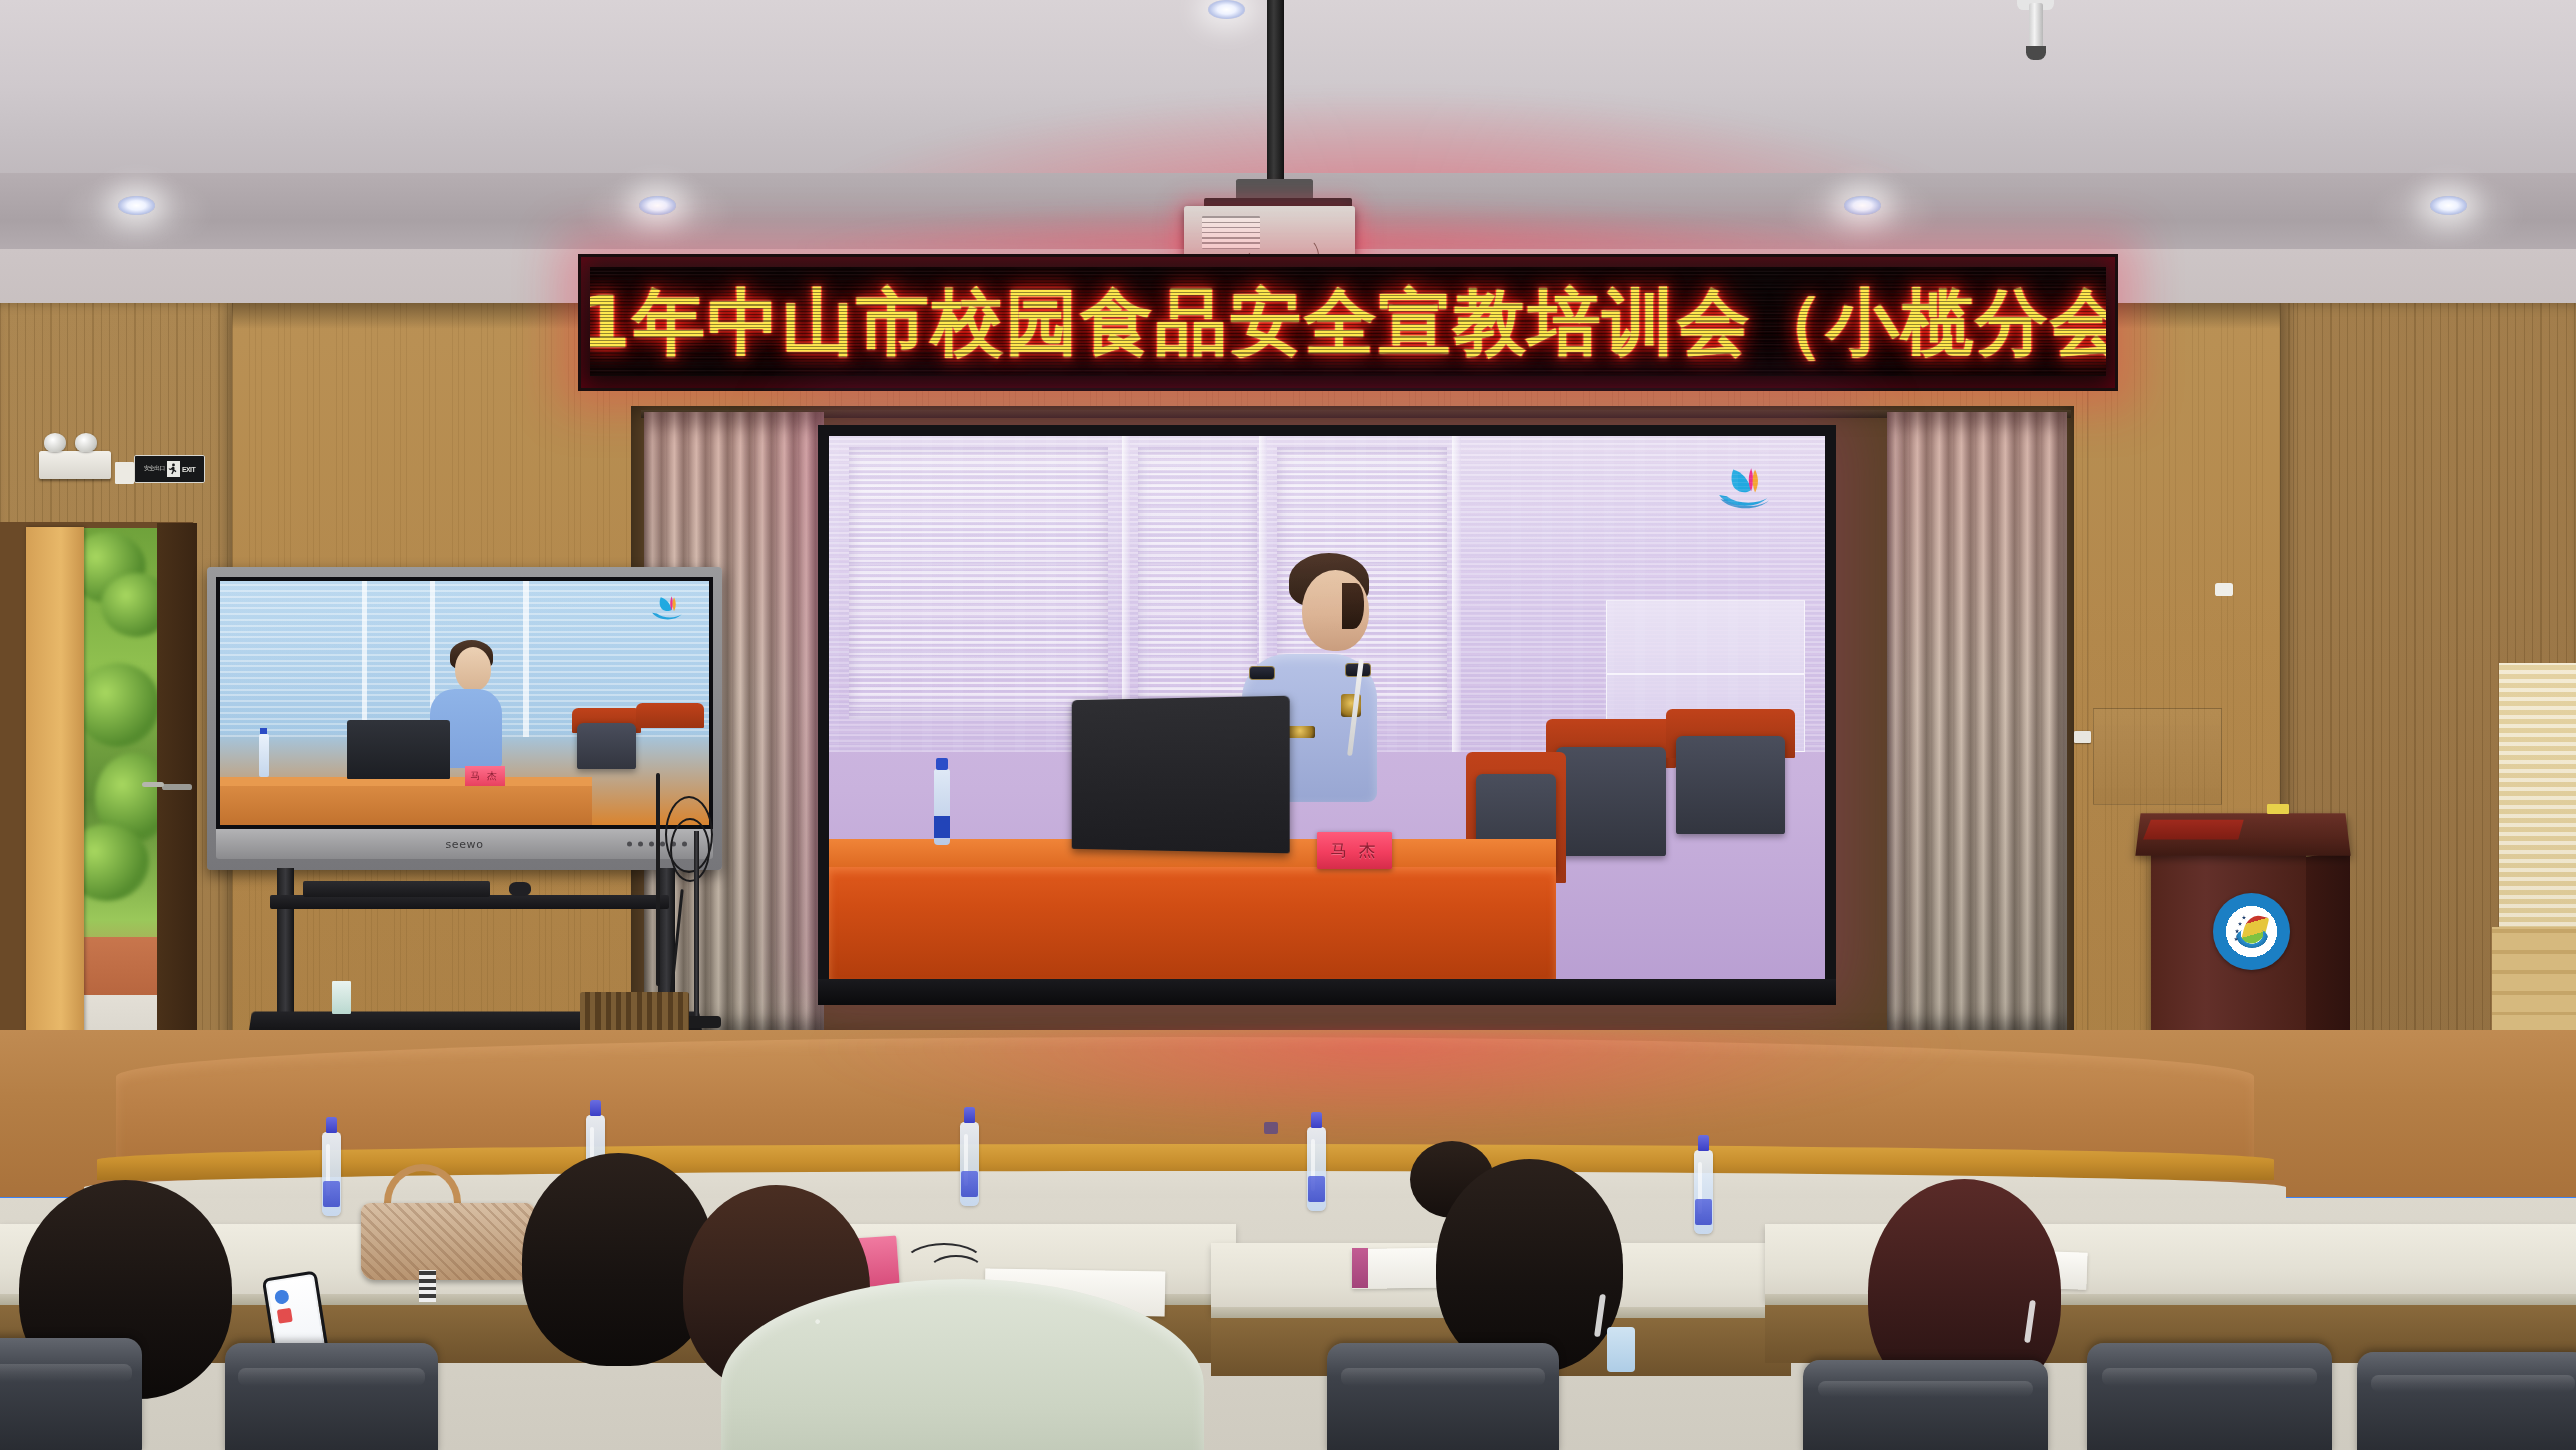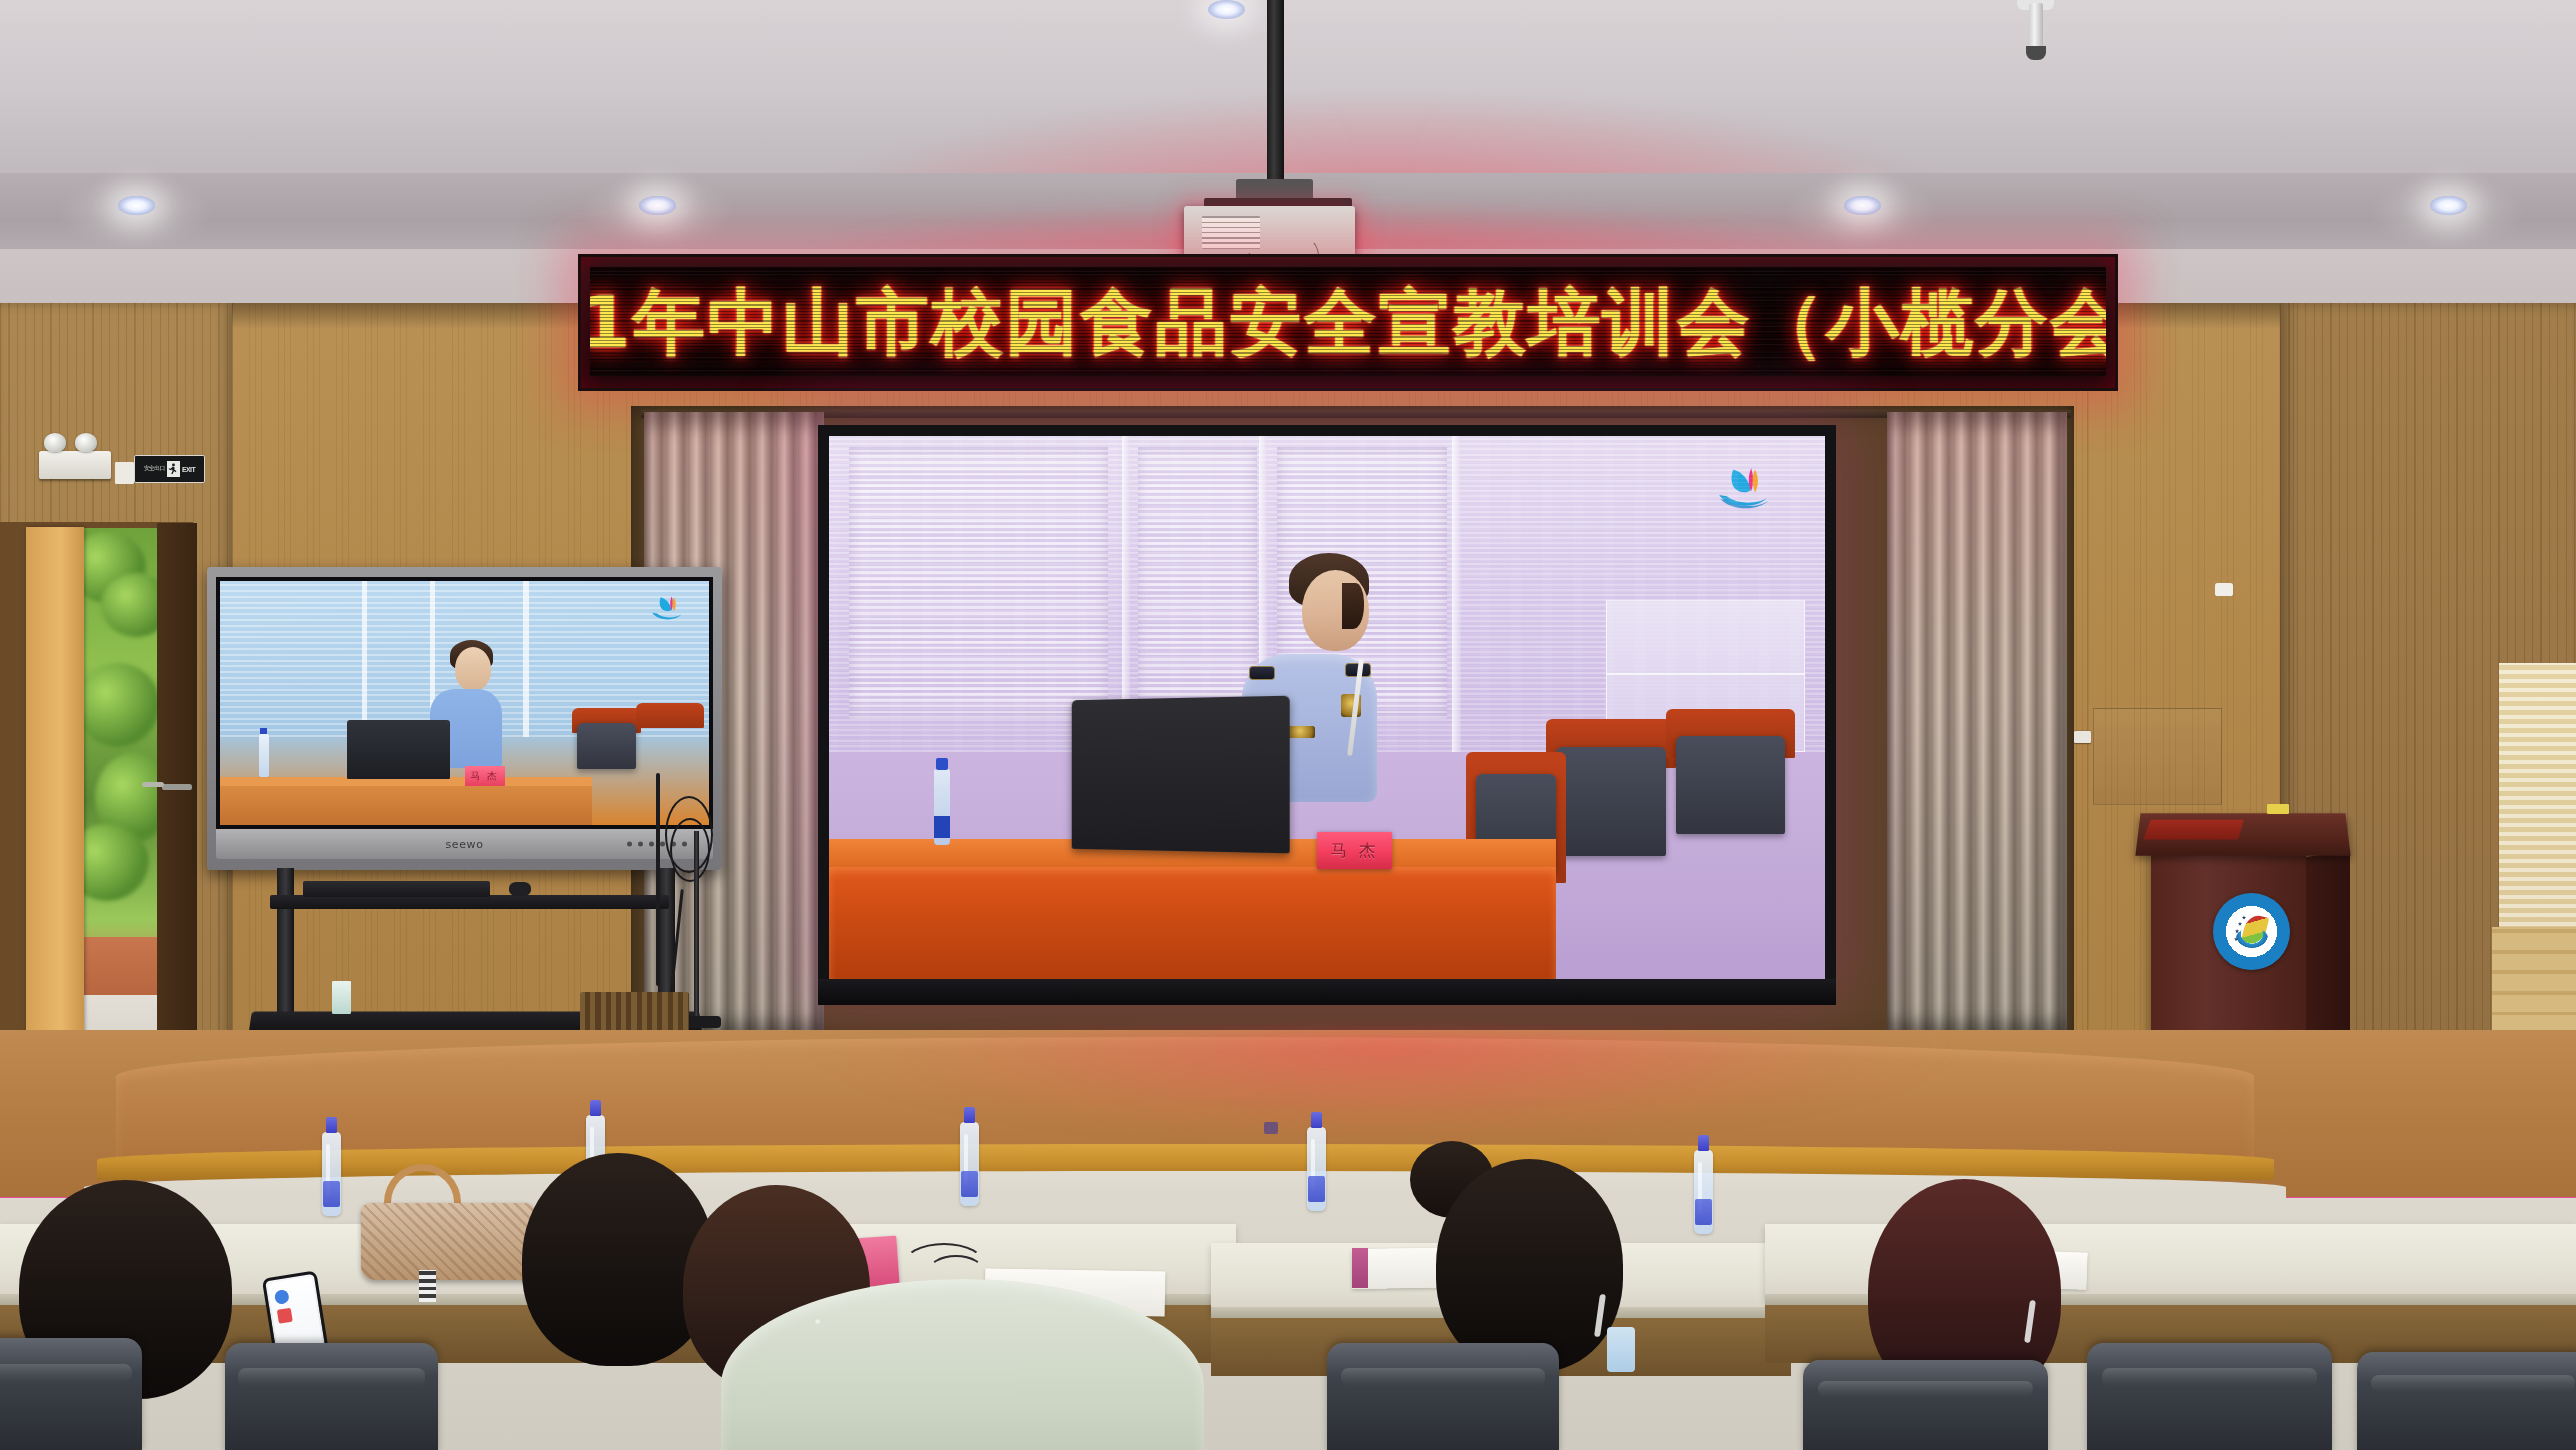--- a/index.html
+++ b/index.html
@@ -3,21 +3,21 @@
 <meta charset="utf-8">
 <style>
   * { margin:0; padding:0; box-sizing:border-box; }
   html,body { background:#000; }
   body { font-family:"Liberation Sans", sans-serif; }
 
   #scene {
     position:relative;
     width:2576px; height:1450px;
     overflow:hidden;
-    background:#ec4899;
+    background:#3b82f6;
   }
 
   
   .ceiling {
     position:absolute; left:0; top:0; width:2576px; height:193px;
     background:linear-gradient(180deg,#d9d3d6 0%,#cfc9cd 45%,#c6c0c4 70%,#bdb6ba 100%);
   }
   .ceiling-pink {
     position:absolute; left:676px; top:0; width:1417px; height:193px;
     background:radial-gradient(ellipse 773px 180px at 50% 120%, rgba(255,70,90,.55), rgba(255,70,90,.16) 55%, rgba(255,70,90,0) 78%);

